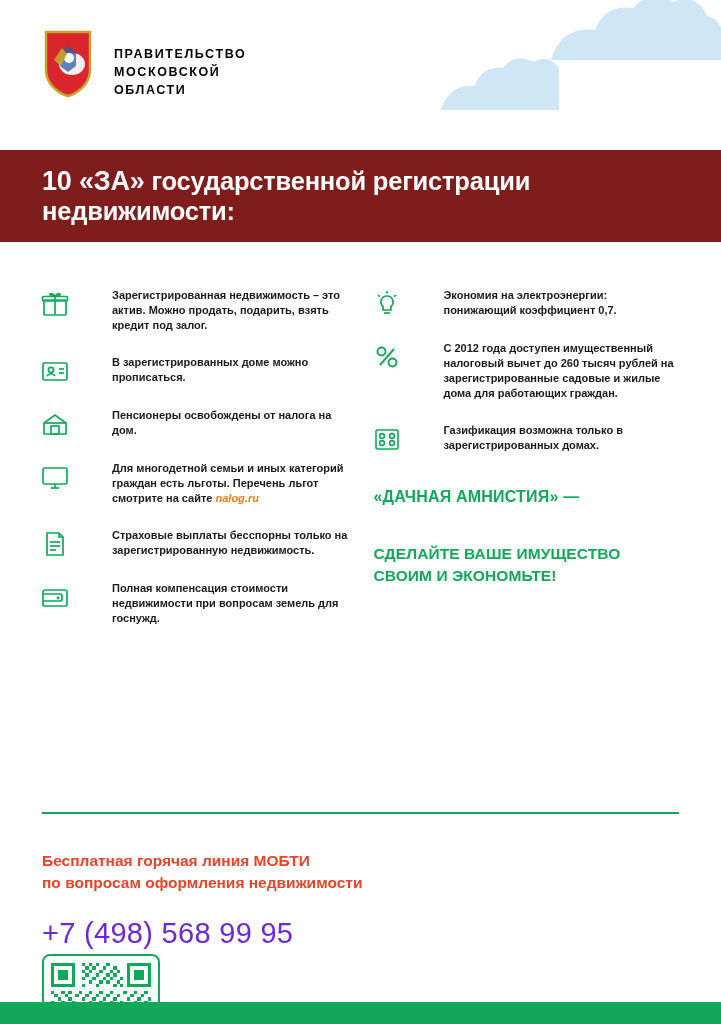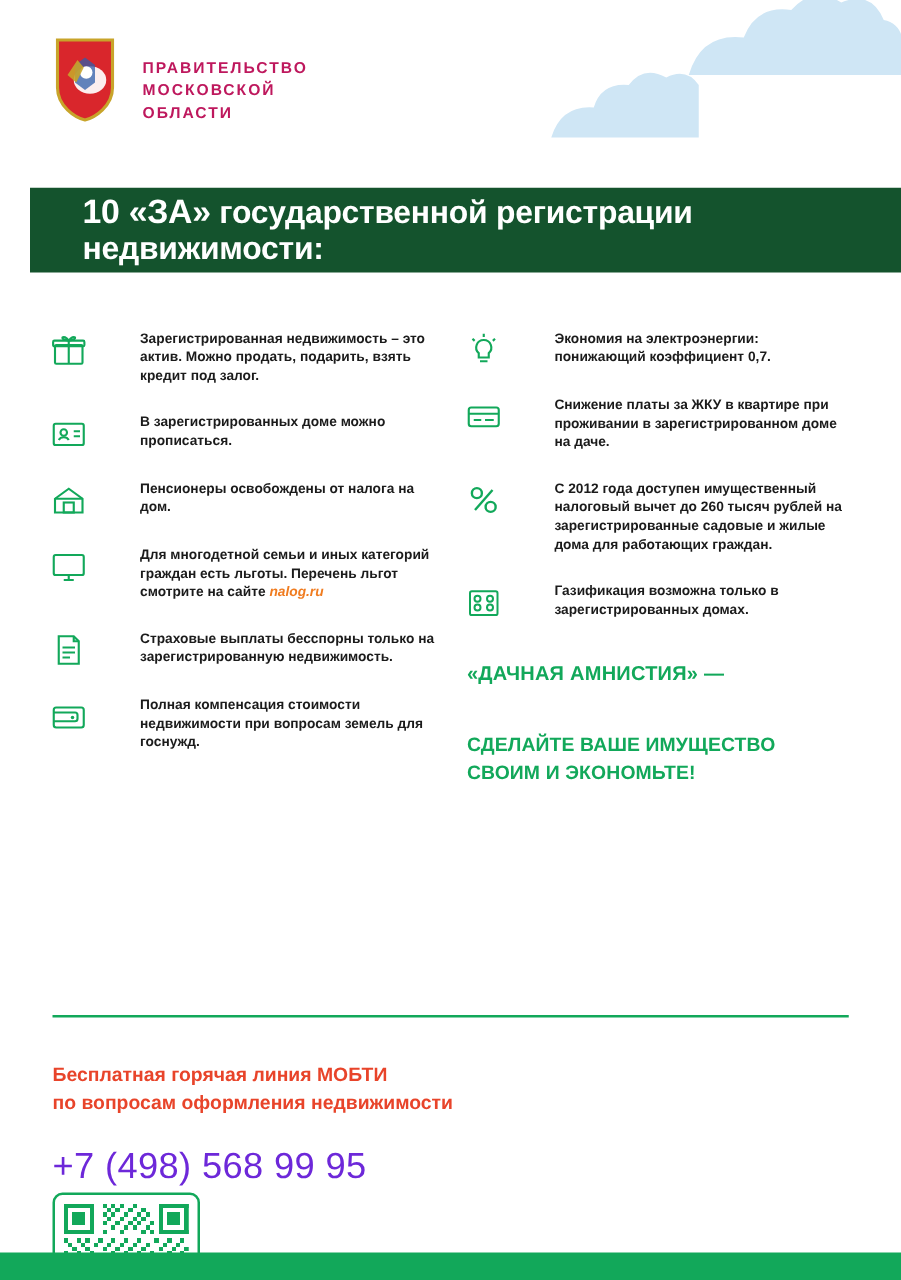--- a/index.html
+++ b/index.html
@@ -44,32 +44,31 @@
     position: relative;
     flex: none;
   }
   .gov-text {
     margin-left: 20px;
     margin-top: 16px;
     font-size: 12.5px;
     font-weight: bold;
     letter-spacing: 1.6px;
     line-height: 1.42;
-    color: #be185d;
+    color: #000000;
     text-transform: uppercase;
   }
 
   
   .title-band {
-    background: #14532d;
-    height: 68px;
+    background: #7f1d1d;
+    height: 92px;
     display: flex;
     align-items: center;
     padding: 0 42px;
-    margin-left: 24px;
   }
   .title-band h1 {
     color: #ffffff;
     font-size: 25.5px;
     font-weight: bold;
     letter-spacing: -0.2px;
   }
   .title-band h1 .num { font-size: 27px; }
 
   
@@ -300,31 +299,20 @@
             <path d="M15,7 a6,6 0 0 1 4,10.5 V21 h-8 v-3.5 A6,6 0 0 1 15,7 Z"></path>
             <line x1="12" y1="24" x2="18" y2="24"></line>
             <line x1="15" y1="2" x2="15" y2="4.5"></line>
             <line x1="6" y1="6" x2="7.7" y2="7.7"></line>
             <line x1="24" y1="6" x2="22.3" y2="7.7"></line>
           </svg>
         </span>
         <span class="txt">Экономия на электроэнергии: понижающий коэффициент 0,7.</span>
       </div>
 
-      <div class="item">
-        <span class="ico">
-          <svg viewBox="0 0 30 30" fill="none" stroke="#12A85A" stroke-width="1.7">
-            <rect x="3" y="8" width="24" height="15" rx="2"></rect>
-            <line x1="3" y1="13" x2="27" y2="13"></line>
-            <line x1="7" y1="18" x2="13" y2="18"></line>
-            <line x1="16" y1="18" x2="23" y2="18"></line>
-          </svg>
-        </span>
-        <span class="txt">Снижение платы за ЖКУ в квартире при проживании в зарегистрированном доме на даче.</span>
-      </div>
 
       <div class="item">
         <span class="ico">
           <svg viewBox="0 0 30 30" fill="none" stroke="#12A85A" stroke-width="1.9">
             <circle cx="9.5" cy="9.5" r="4"></circle>
             <circle cx="20.5" cy="20.5" r="4"></circle>
             <line x1="22" y1="7" x2="8" y2="23"></line>
           </svg>
         </span>
         <span class="txt">С 2012 года доступен имущественный налоговый вычет до 260 тысяч рублей на зарегистрированные садовые и жилые дома для работающих граждан.</span>

